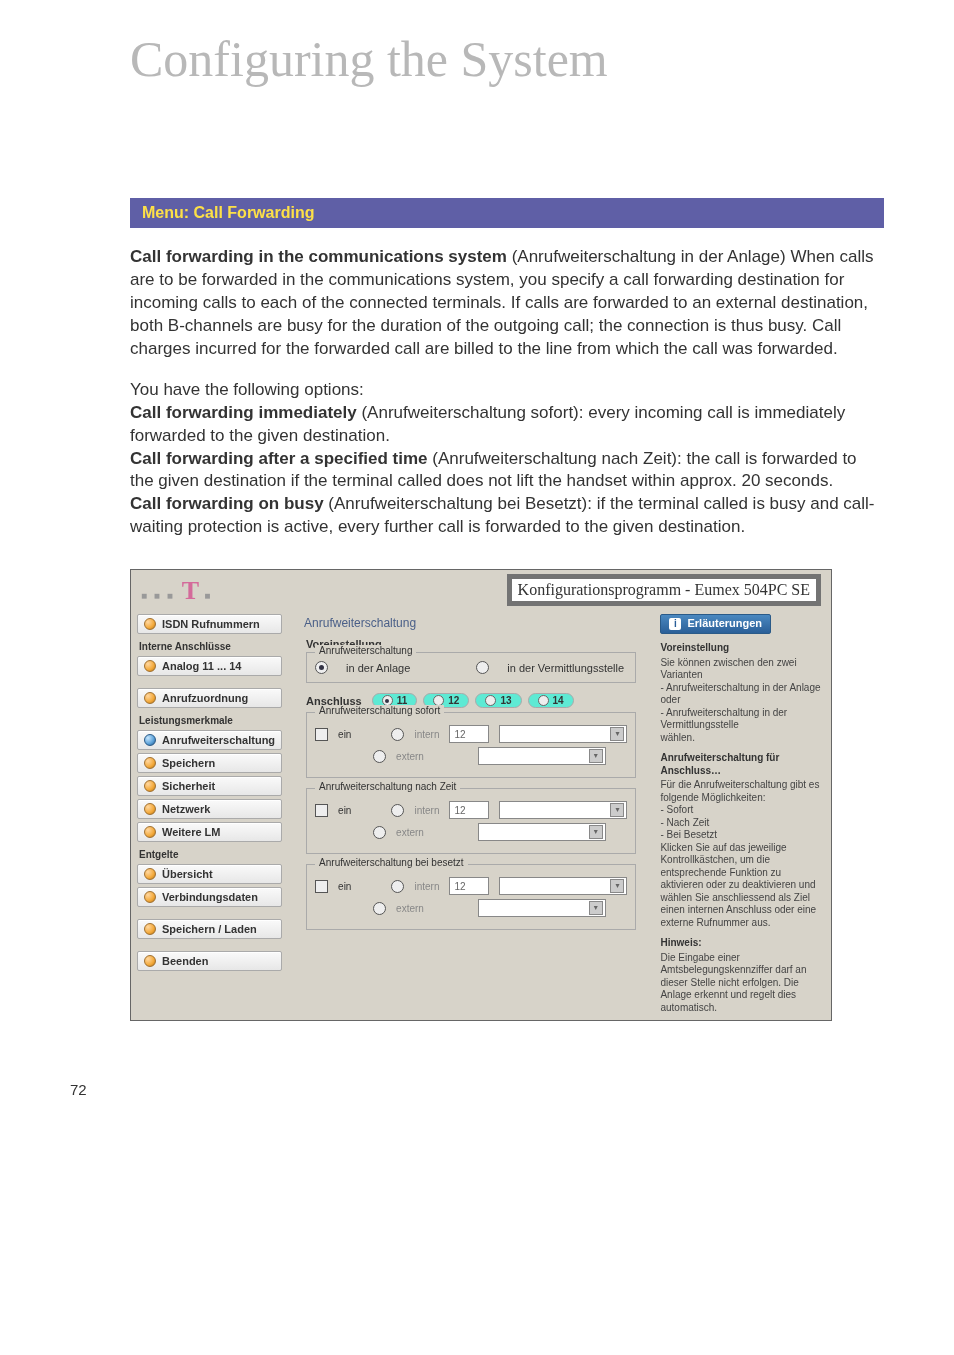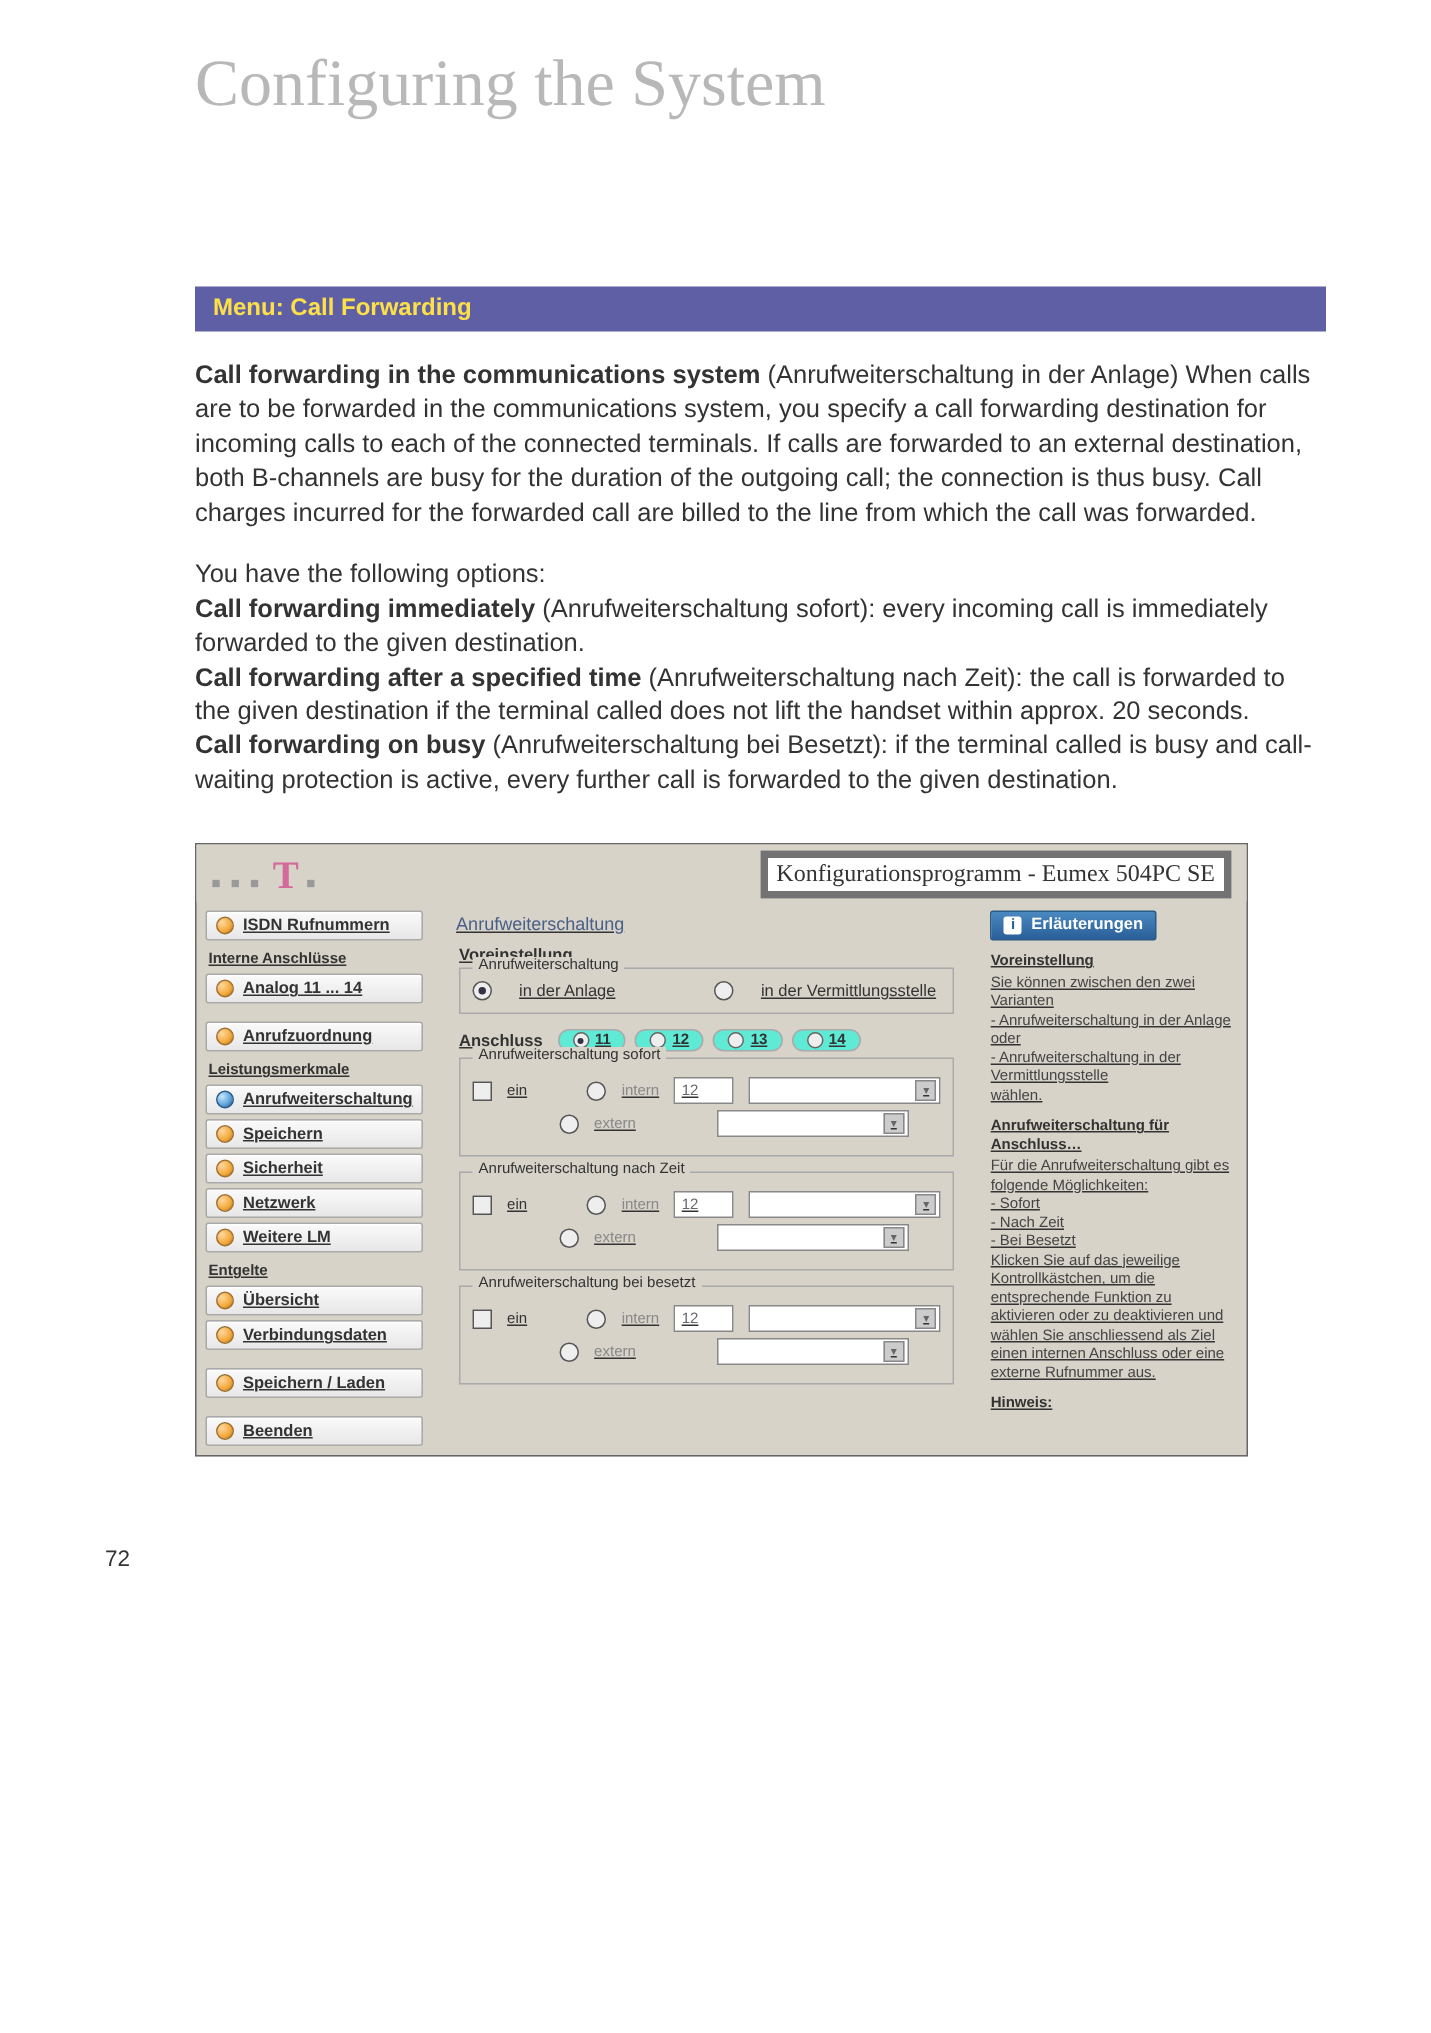--- a/index.html
+++ b/index.html
@@ -8,21 +8,21 @@
     background: #fff;
     font-family: Arial, Helvetica, sans-serif;
     color: #333;
     width: 954px;
   }
   .page {
     padding: 30px 70px 40px 130px;
   }
   .chapter-title {
     font-family: Georgia, 'Times New Roman', serif;
-    font-size: 44px;
+    font-size: 50px;
     color: #b8b8b8;
     font-weight: normal;
     margin: 0 0 110px 0;
   }
   .section-bar {
     background: #5f5fa6;
     color: #fde047;
     padding: 6px 12px;
     font-size: 16px;
     font-weight: bold;
@@ -80,21 +80,20 @@
     color: #333;
     font-size: 16px;
     background: #fff;
     padding: 2px 6px;
     border: 5px solid #737373;
   }
   .app-body {
     display: flex;
     padding: 6px;
     gap: 20px;
-    text-decoration: underline;
   }
   .sidebar {
     width: 160px;
     display: flex;
     flex-direction: column;
     gap: 3px;
   }
   .side-heading {
     font-weight: bold;
     font-size: 10px;
@@ -406,18 +405,19 @@
 - Anrufweiterschaltung in der Anlage oder
 - Anrufweiterschaltung in der Vermittlungsstelle
 wählen.</div>
         <div class="right-h">Anrufweiterschaltung für Anschluss…</div>
         <div class="right-p" style="white-space:pre-line">Für die Anrufweiterschaltung gibt es folgende Möglichkeiten:
 - Sofort
 - Nach Zeit
 - Bei Besetzt
 Klicken Sie auf das jeweilige Kontrollkästchen, um die entsprechende Funktion zu aktivieren oder zu deaktivieren und wählen Sie anschliessend als Ziel einen internen Anschluss oder eine externe Rufnummer aus.</div>
         <div class="right-h">Hinweis:</div>
+        <div class="right-p">Die Eingabe einer Amtsbelegungskennziffer darf an dieser Stelle nicht erfolgen. Die Anlage erkennt und regelt dies automatisch.</div>
       </div>
     </div>
   </div>
 
   <div class="page-number">72</div>
 </div>
 
 </body></html>

